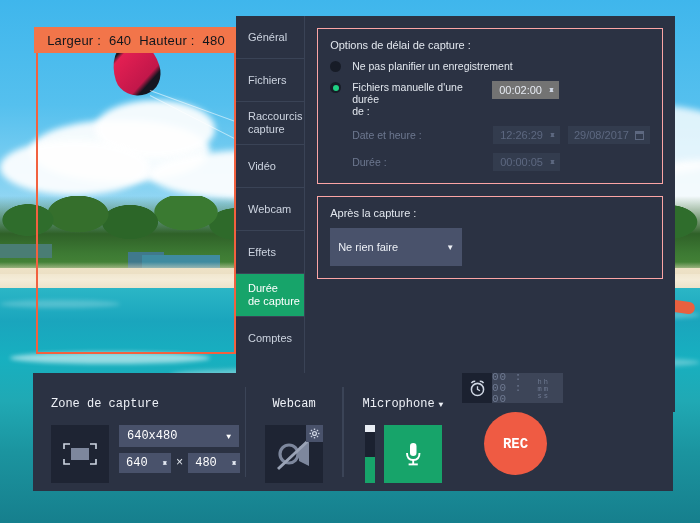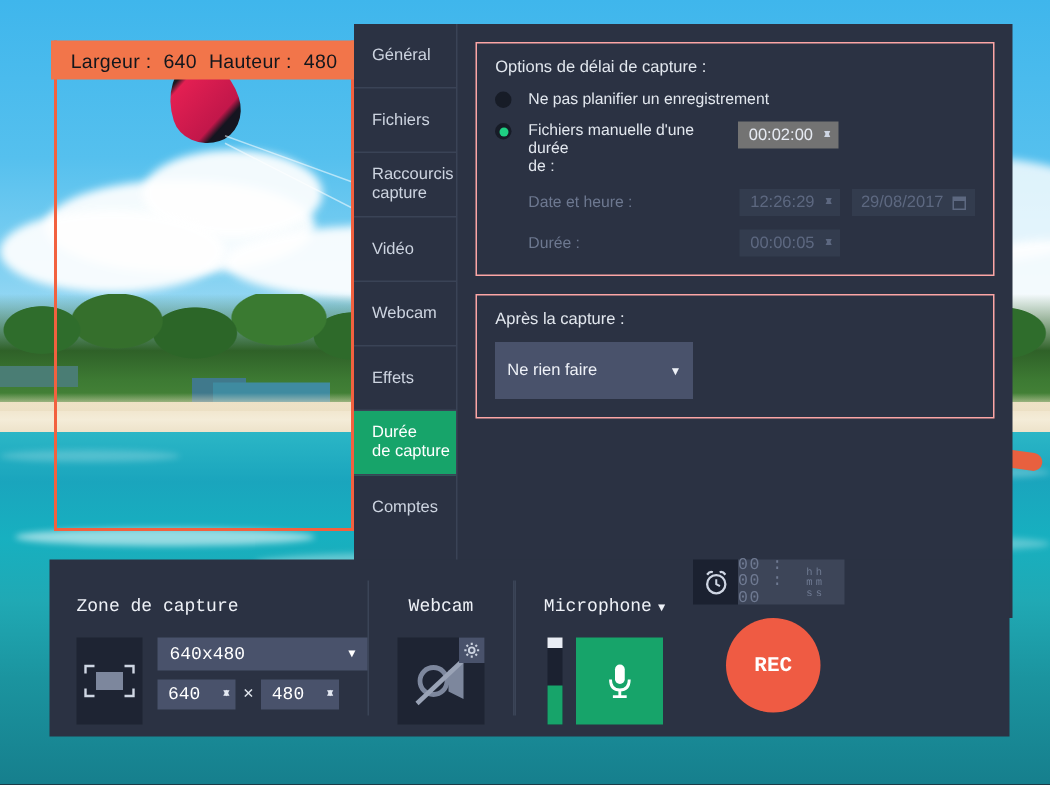--- a/index.html
+++ b/index.html
@@ -203,21 +203,21 @@
 
   #sec-zone { width: 212px; padding-left: 14px; }
   #sec-zone .bb-title { text-align: left; padding-left: 4px; }
   .zone-body { display: flex; gap: 10px; align-items: flex-start; padding-left: 4px;}
   .zone-ico {
     width: 58px; height: 58px; background: #1e2433;
     display: flex; align-items: center; justify-content: center; cursor: pointer;
   }
   .zone-fields { display: flex; flex-direction: column; gap: 6px; }
   .zone-select {
-    background: #49526b; color: #fff; font-size: 12px; width: 140px;
+    background: #49526b; color: #fff; font-size: 12px; width: 120px;
     padding: 4px 8px; display: flex; justify-content: space-between; align-items: center;
     cursor: pointer;
   }
   .wh-row { display: flex; align-items: center; gap: 5px; }
   .wh {
     background: #49526b; color: #fff; font-size: 12px; width: 52px;
     padding: 3px 4px 3px 7px; display: flex; justify-content: space-between; align-items: center;
   }
   .wh .arrows i { color: #e4e9f2; }
   .xmark { color: #e2e7ee; font-size: 12px; }

